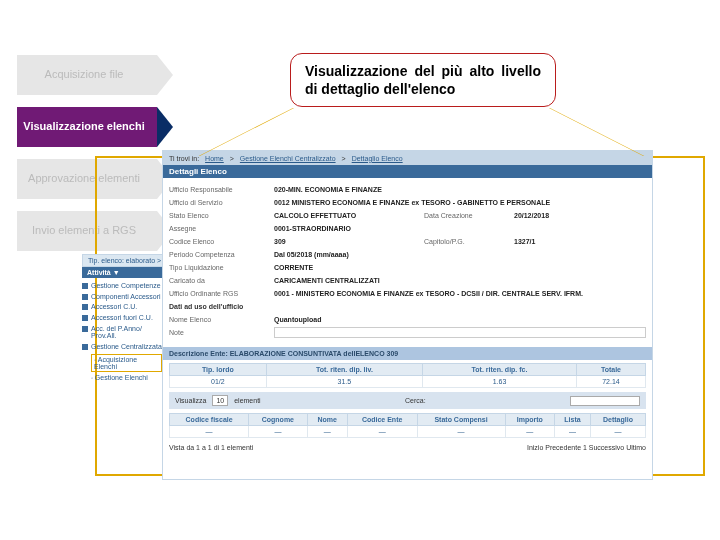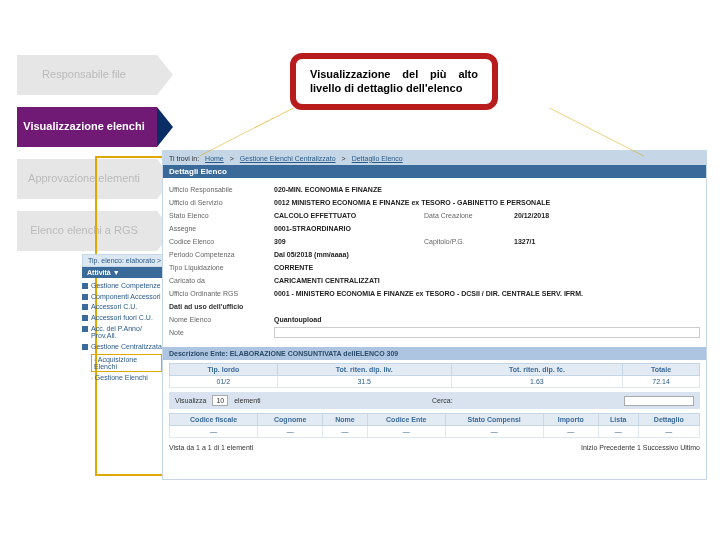--- a/index.html
+++ b/index.html
@@ -7,27 +7,27 @@
 
   
   .steps { position: absolute; left: 17px; top: 55px; width: 140px; }
   .step { position: relative; margin-bottom: 12px; height: 40px; }
   .step-body { height: 40px; background: #e6e6e6; color: #bbb; display: flex; align-items: center; justify-content: center; text-align: center; font-size: 11px; line-height: 1.2; padding-right: 6px; }
   .step-body.active { background: #701a75; color: #fff; font-weight: bold; }
   .step::after { content: ""; position: absolute; right: -16px; top: 0; width: 0; height: 0; border-top: 20px solid transparent; border-bottom: 20px solid transparent; border-left: 16px solid #e6e6e6; }
   .step.active::after { border-left-color: #0a2d66; }
 
   
-  .callout { position: absolute; left: 290px; top: 53px; width: 208px; background: #fff; border: 6px solid #b91c1c; border-radius: 12px; padding: 8px 14px; font-size: 11px; font-weight: bold; color: #000; line-height: 1.3; text-align: justify; z-index: 10; }
+  .callout { position: absolute; left: 290px; top: 53px; width: 266px; background: #fff; border: 1px solid #b91c1c; border-radius: 12px; padding: 8px 14px; font-size: 14px; font-weight: bold; color: #000; line-height: 1.3; text-align: justify; z-index: 10; }
 
   
   .frame { position: absolute; left: 95px; top: 156px; width: 610px; height: 320px; border: 2px solid #e0a800; }
 
   
-  .app { position: absolute; left: 162px; top: 150px; width: 545px; height: 330px; background: #fff; border: 1px solid #c5d6e6; font-size: 7px; color: #333; }
+  .app { position: absolute; left: 162px; top: 150px; width: 491px; height: 330px; background: #fff; border: 1px solid #c5d6e6; font-size: 7px; color: #333; }
   .app-top { background: #c5d6e6; height: 14px; display: flex; align-items: center; gap: 6px; padding: 0 6px; font-size: 7px; }
   .app-top a { color: #2a5a8a; text-decoration: underline; cursor: pointer; }
   .section-head { background: #3a6a9a; color: #fff; padding: 2px 6px; font-weight: bold; font-size: 8px; }
   .form-area { padding: 4px 6px; }
   .row { display: flex; align-items: center; margin: 2px 0; min-height: 11px; }
   .lbl { width: 105px; color: #666; font-size: 7px; }
   .val { font-size: 7px; font-weight: bold; color: #222; }
   .input-line { border: 1px solid #ccc; height: 11px; background: #fff; }
 
   .darkbar { background: #adc5e0; color: #2a4a6a; font-weight: bold; padding: 3px 6px; margin-top: 3px; font-size: 7px; }
@@ -51,30 +51,30 @@
   .tab-strip { position: absolute; left: 82px; top: 254px; font-size: 7px; color: #2a5a8a; background: #dbe7f1; padding: 2px 5px; border: 1px solid #c5d6e6; }
 
   
   .line { position: absolute; background: #e0a800; z-index: 5; }
 </style>
 </head>
 <body>
 
 <div class="steps">
   <div class="step">
-    <div class="step-body">Responsabile file</div>
+    <div class="step-body">Acquisizione file</div>
   </div>
   <div class="step active">
     <div class="step-body active">Visualizzazione elenchi</div>
   </div>
   <div class="step">
     <div class="step-body">Approvazione elementi</div>
   </div>
   <div class="step">
-    <div class="step-body">Elenco elenchi a RGS</div>
+    <div class="step-body">Invio elementi a RGS</div>
   </div>
 </div>
 
 <div class="callout">Visualizzazione del più alto livello di dettaglio dell'elenco</div>
 
 <div class="line" style="left:293px; top:108px; width:1px; height:48px; transform: skewX(-63deg); transform-origin: top;"></div>
 <div class="line" style="left:549px; top:108px; width:1px; height:48px; transform: skewX(63deg); transform-origin: top;"></div>
 
 <div class="frame"></div>
 

